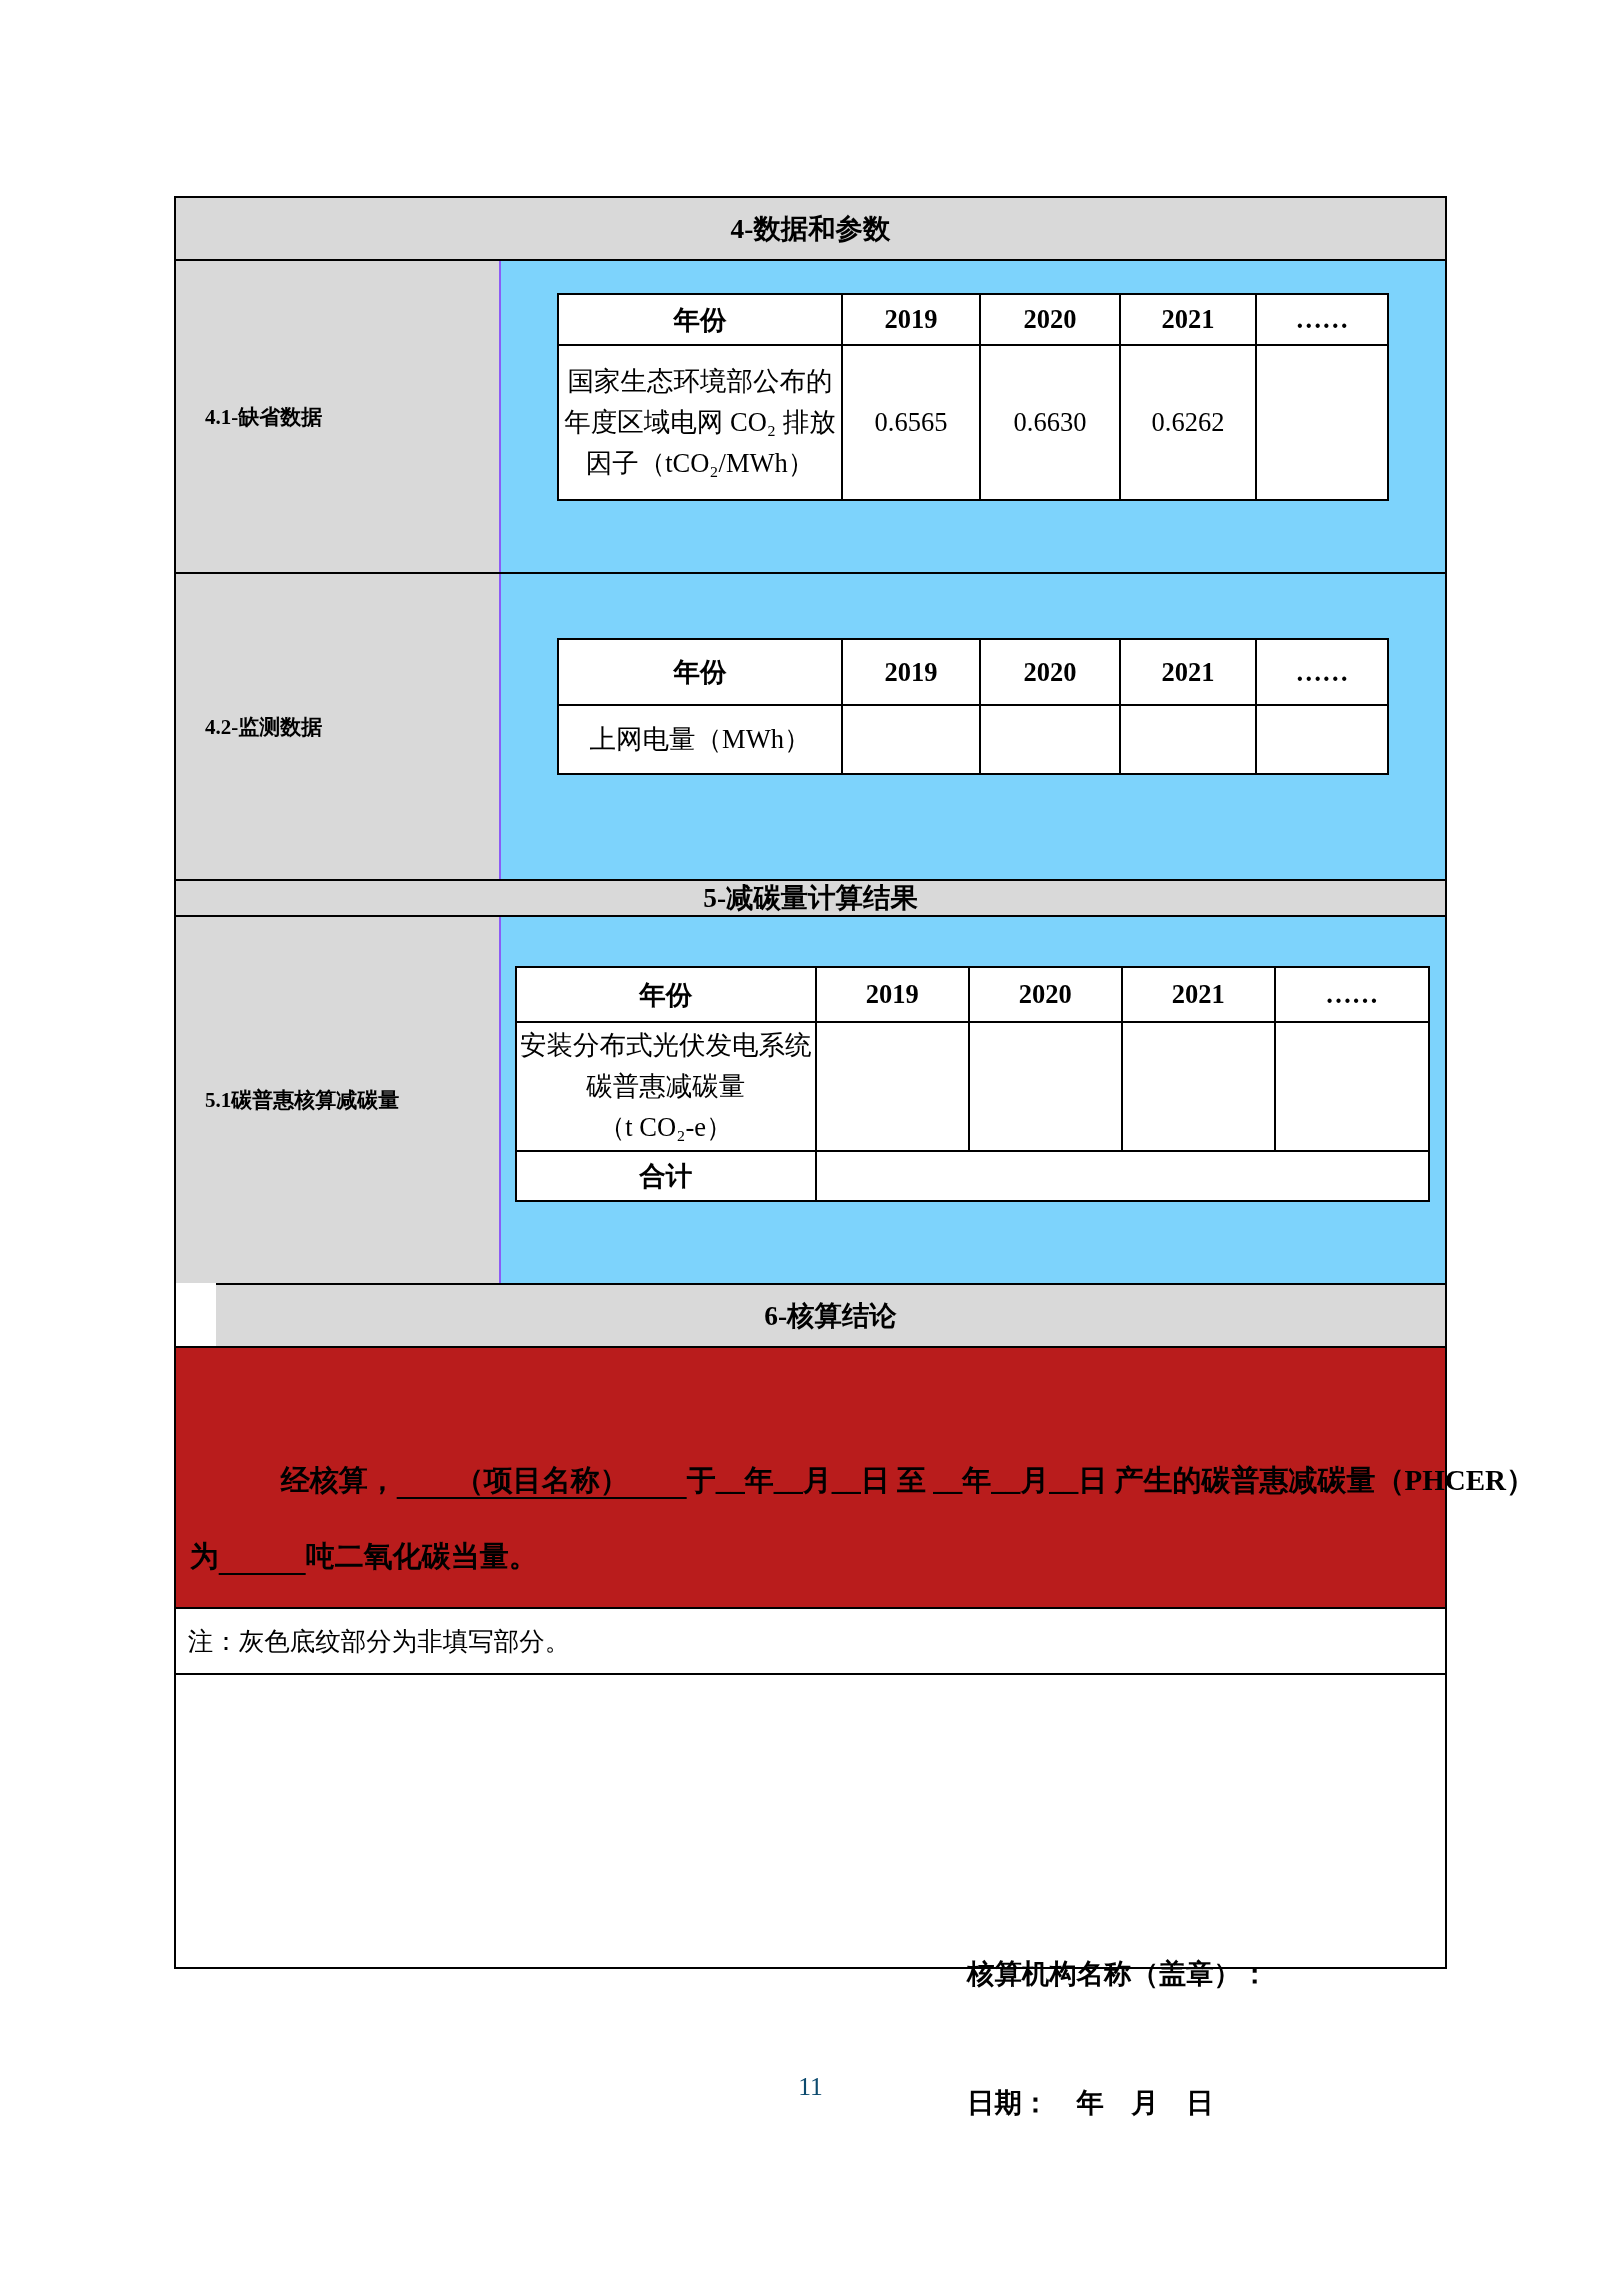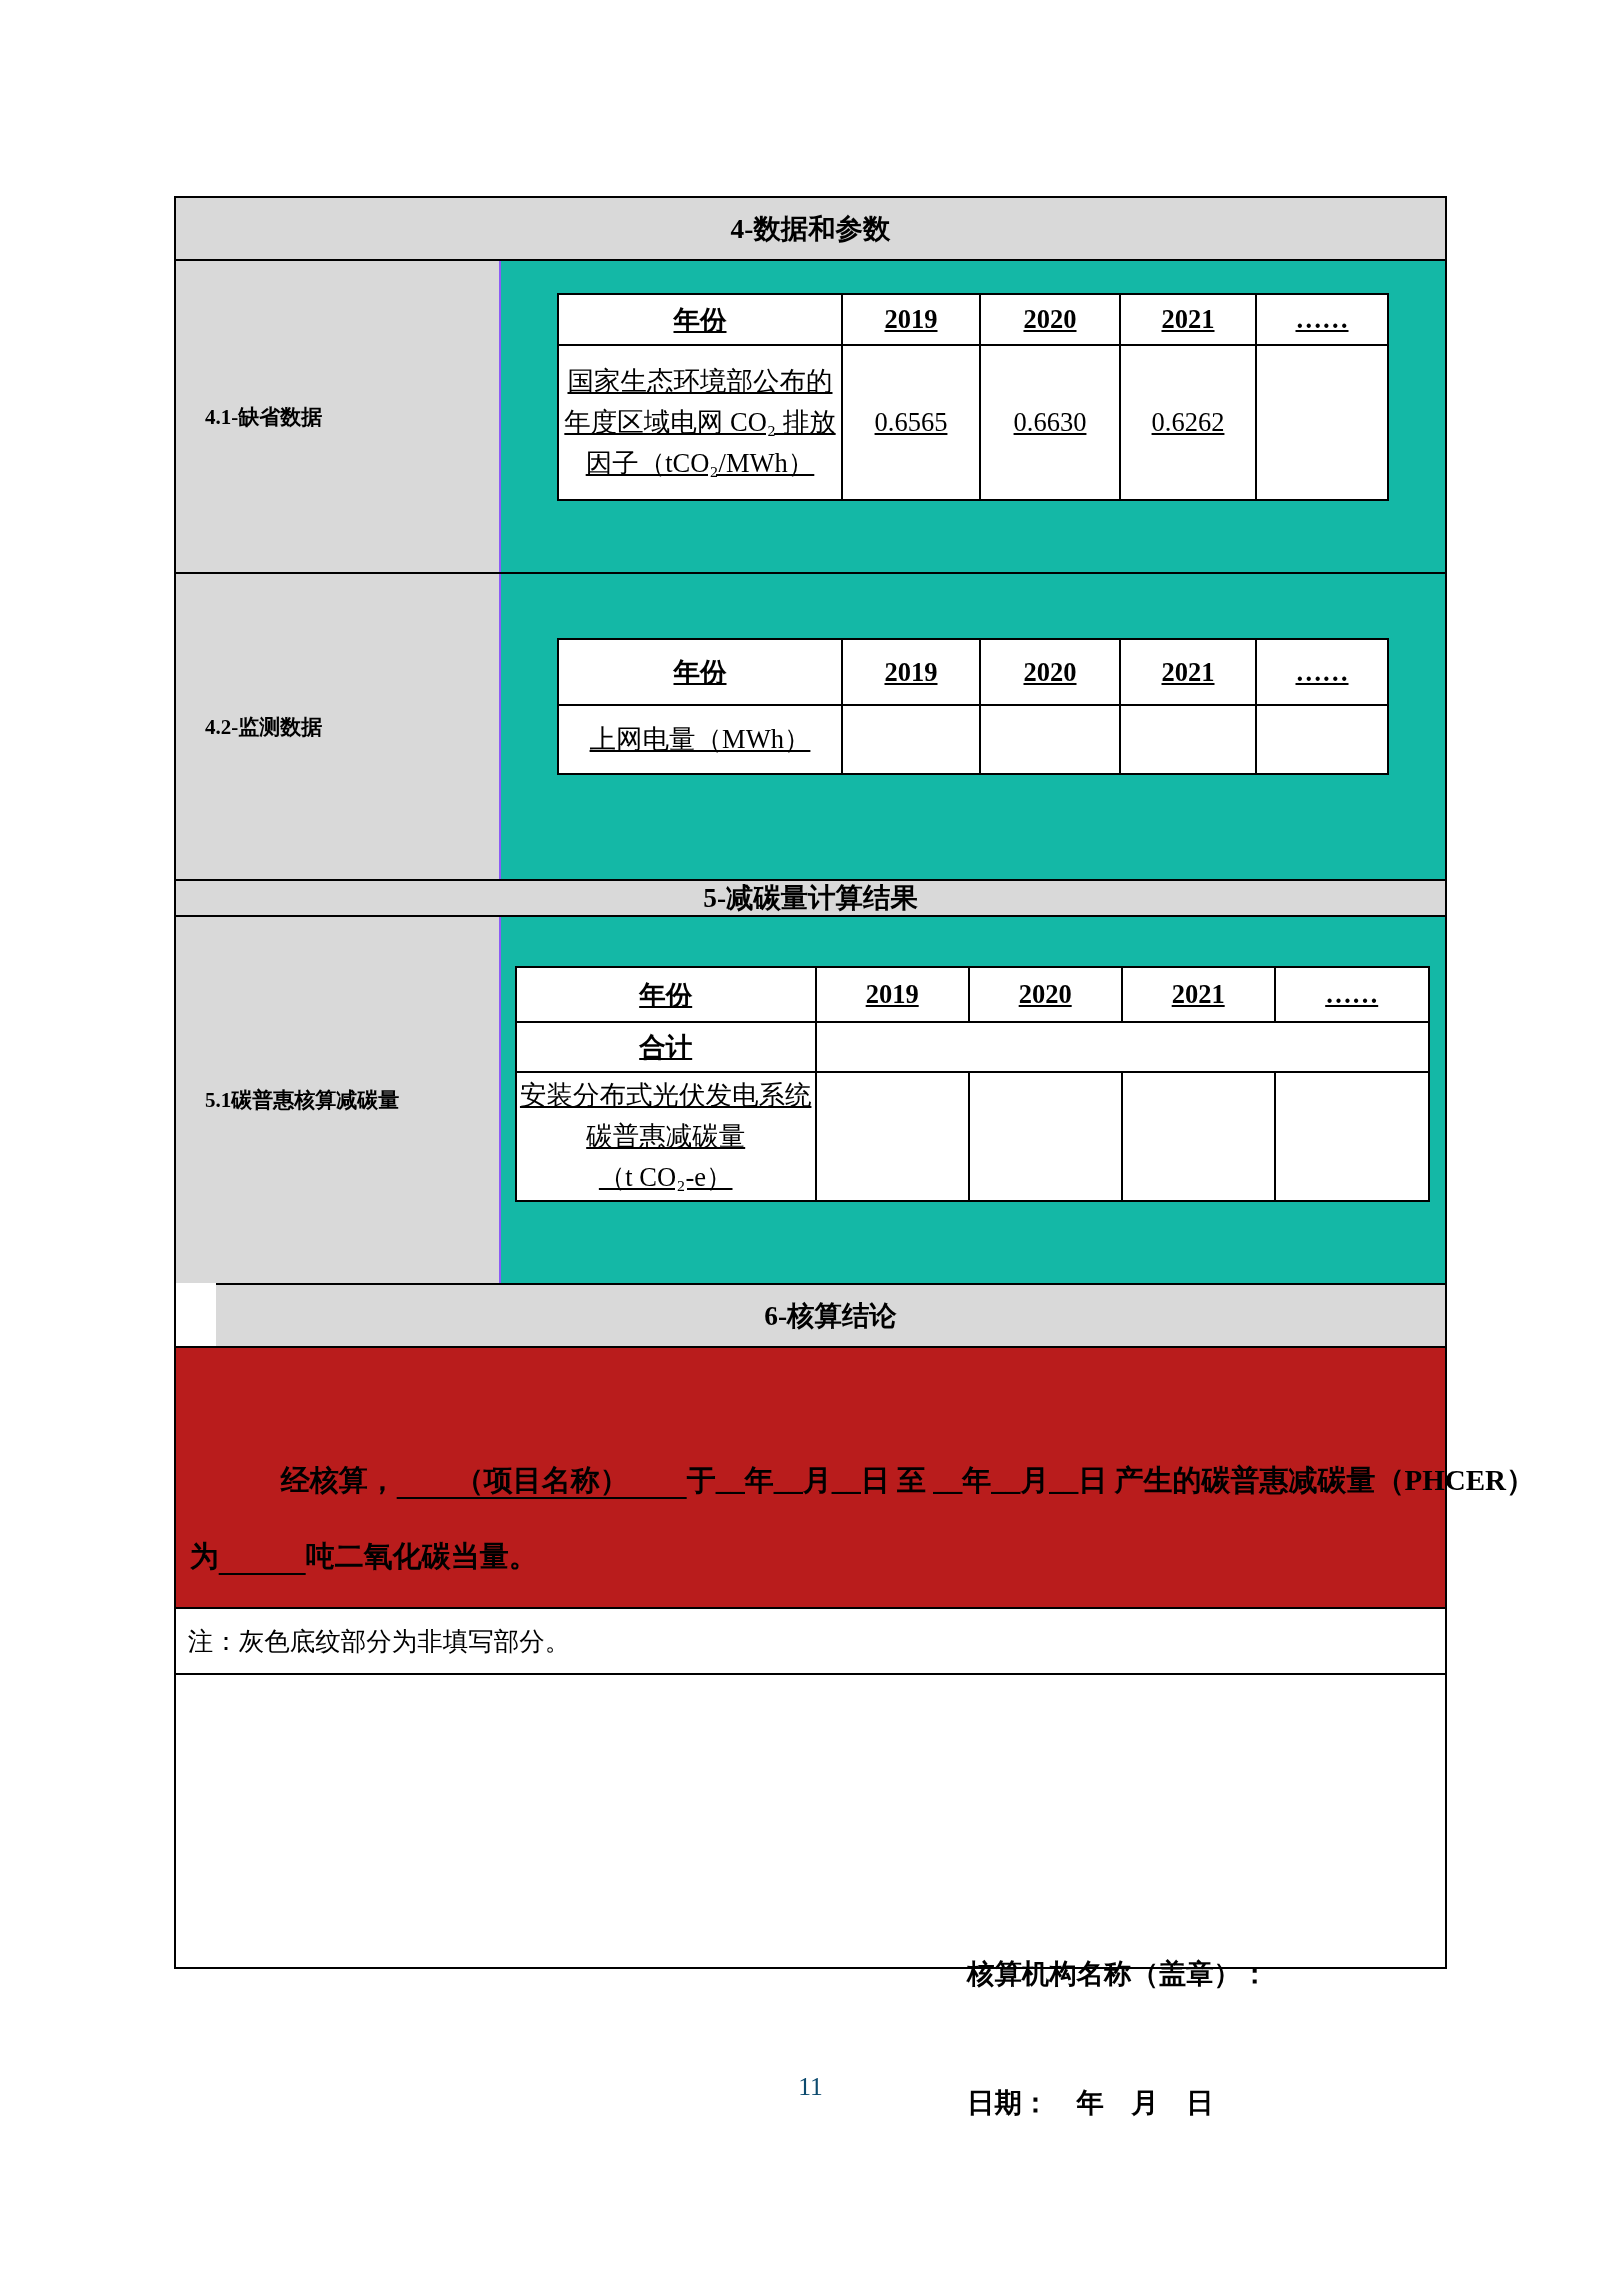--- a/index.html
+++ b/index.html
@@ -42,21 +42,21 @@
     width: 325px;
     flex: 0 0 325px;
     background: #d9d9d9;
     border-right: 2px solid #8b5cf6;
     display: flex;
     align-items: center;
     padding-left: 29px;
     font-weight: bold;
     font-size: 21px;
   }
-  .content-cell { flex: 1 1 auto; background: #14b8a6; text-decoration: underline; }
+  .content-cell { flex: 1 1 auto; background: #7dd3fc; }
   table.inner {
     border-collapse: collapse;
     table-layout: fixed;
     background: #ffffff;
   }
   table.inner th, table.inner td {
     border: 2px solid #000000;
     text-align: center;
     vertical-align: middle;
     font-size: 26.5px;
@@ -212,31 +212,31 @@
           </colgroup>
           <tbody>
             <tr>
               <th>年份</th>
               <th>2019</th>
               <th>2020</th>
               <th>2021</th>
               <th>……</th>
             </tr>
             <tr>
-              <td class="total bold">合计</td>
-              <td class="total" colspan="4"></td>
-            </tr>
-            <tr>
               <td class="data rowlabel">安装分布式光伏发电系统
 碳普惠减碳量
 （t CO₂-e）</td>
               <td class="data"></td>
               <td class="data"></td>
               <td class="data"></td>
               <td class="data"></td>
+            </tr>
+            <tr>
+              <td class="total bold">合计</td>
+              <td class="total" colspan="4"></td>
             </tr>
           </tbody>
         </table>
       </div>
     </div>
 
     <div class="row sec-header h6">
       <span>6-核算结论</span>
     </div>
 

